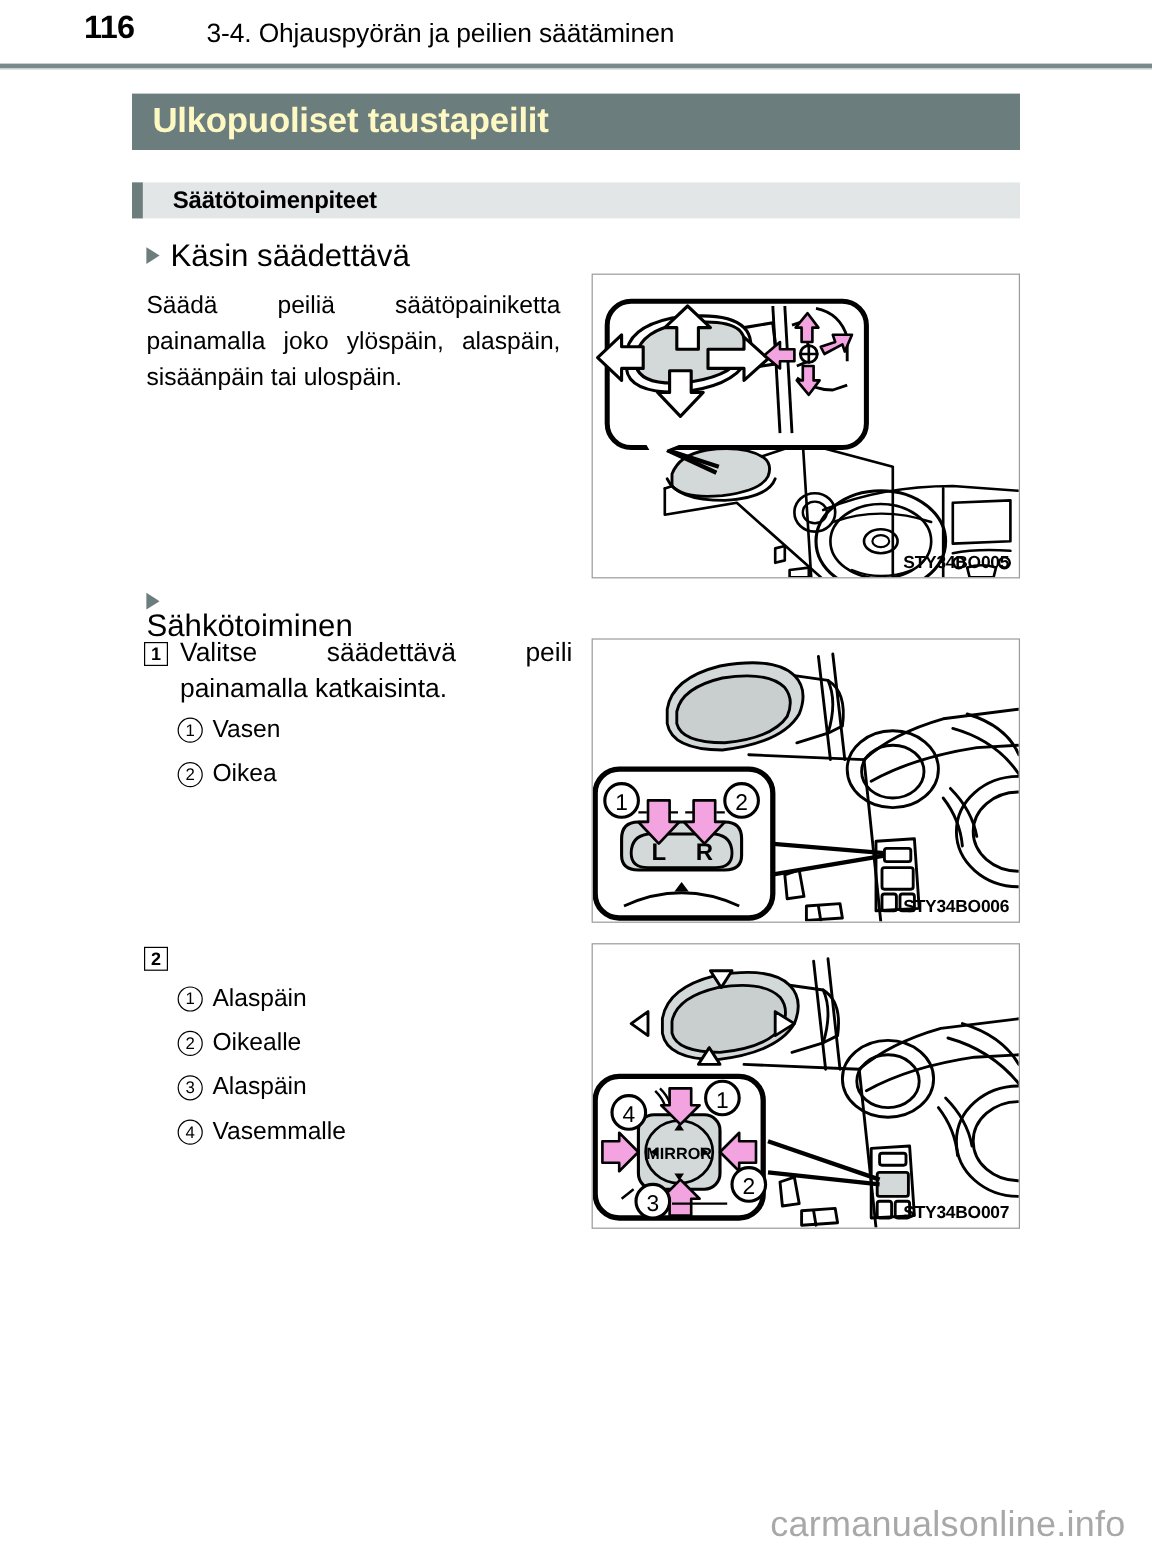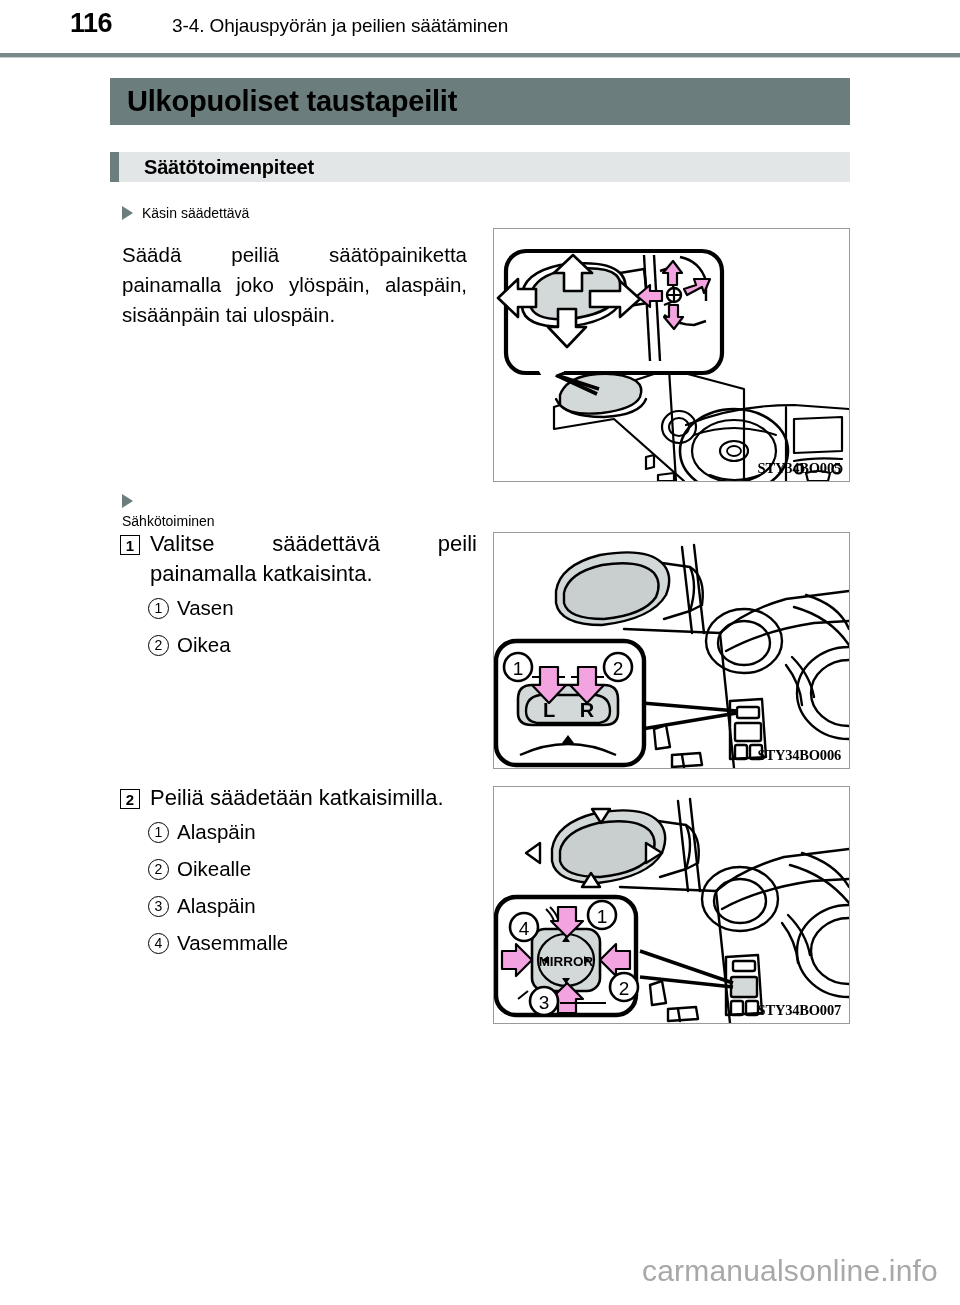--- a/index.html
+++ b/index.html
@@ -23,21 +23,21 @@
   #page-number {
     position: absolute;
     left: 70px; top: 8px;
     font-size: 27px; font-weight: bold;
     letter-spacing: -0.5px;
     font-family: "Liberation Sans", sans-serif;
   }
   #header-breadcrumb {
     position: absolute;
     left: 172px; top: 15px;
-    font-size: 19px;
+    font-size: 22px;
     font-family: "Liberation Sans", sans-serif;
     letter-spacing: -0.1px;
   }
   #header-rule {
     position: absolute;
     left: 0; top: 53px; width: 960px; height: 4px;
     background: #7a8a8a;
   }
   #header-rule-lower {
     position: absolute;
@@ -47,21 +47,21 @@
 
   
   #chapter-title-bar {
     position: absolute;
     left: 110px; top: 78px;
     width: 740px; height: 47px;
     background: #6b7d7d;
     display: flex; align-items: center;
   }
   #chapter-title-text {
-    color: #000000;
+    color: #fef9c3;
     font-size: 29px;
     font-weight: bold;
     padding-left: 17px;
     letter-spacing: -0.2px;
   }
 
   
   #section-header {
     position: absolute;
     left: 110px; top: 152px;
@@ -89,21 +89,21 @@
   .tri-bullet {
     width: 0; height: 0;
     border-top: 7px solid transparent;
     border-bottom: 7px solid transparent;
     border-left: 11px solid #6b7d7d;
     margin-top: 6px;
     margin-right: 9px;
     flex: 0 0 auto;
   }
   .tri-label {
-    font-size: 14px;
+    font-size: 26px;
     line-height: 26px;
   }
 
   .body-paragraph {
     position: absolute;
     font-size: 20.5px;
     line-height: 30px;
     text-align: justify;
   }
 
@@ -154,21 +154,21 @@
     border: 1.5px solid #9a9a9a;
     background: #ffffff;
     overflow: hidden;
   }
   .figure-code {
     position: absolute;
     right: 8px; bottom: 4px;
     font-size: 14.5px;
     font-weight: bold;
     letter-spacing: -0.2px;
-    font-family: Liberation Serif, serif;
+    font-family: Liberation Sans, sans-serif;
     text-align: center;
   }
   .figure-svg { display: block; }
 
   
   #watermark {
     position: absolute;
     right: 22px; bottom: 17px;
     font-size: 30px;
     color: #a8a8a8;
@@ -215,21 +215,20 @@
   <span class="circle-num">1</span>
   <span class="sub-label">Vasen</span>
 </div>
 <div class="sub-item" style="left:148px; top:632px;">
   <span class="circle-num">2</span>
   <span class="sub-label">Oikea</span>
 </div>
 
 <div class="step-row" style="left:120px; top:783px; width:400px;">
   <span class="step-box">2</span>
-  <span class="step-text" style="width:350px;">Peiliä säädetään katkaisimilla.</span>
 </div>
 
 <div class="sub-item" style="left:148px; top:819px;">
   <span class="circle-num">1</span>
   <span class="sub-label">Alaspäin</span>
 </div>
 <div class="sub-item" style="left:148px; top:856px;">
   <span class="circle-num">2</span>
   <span class="sub-label">Oikealle</span>
 </div>

